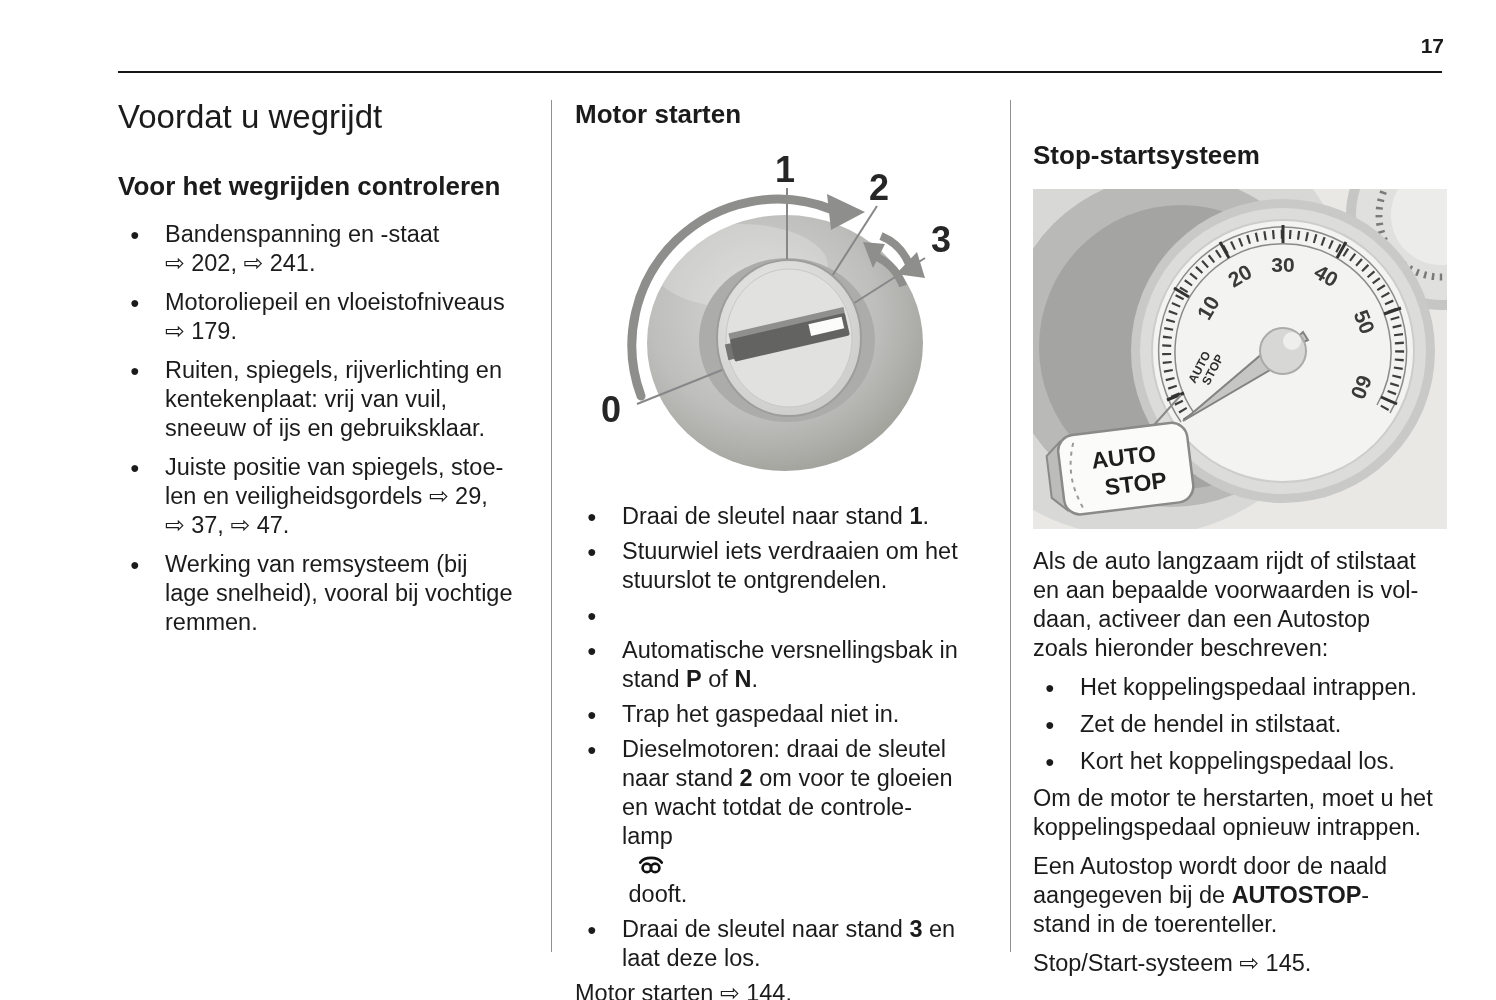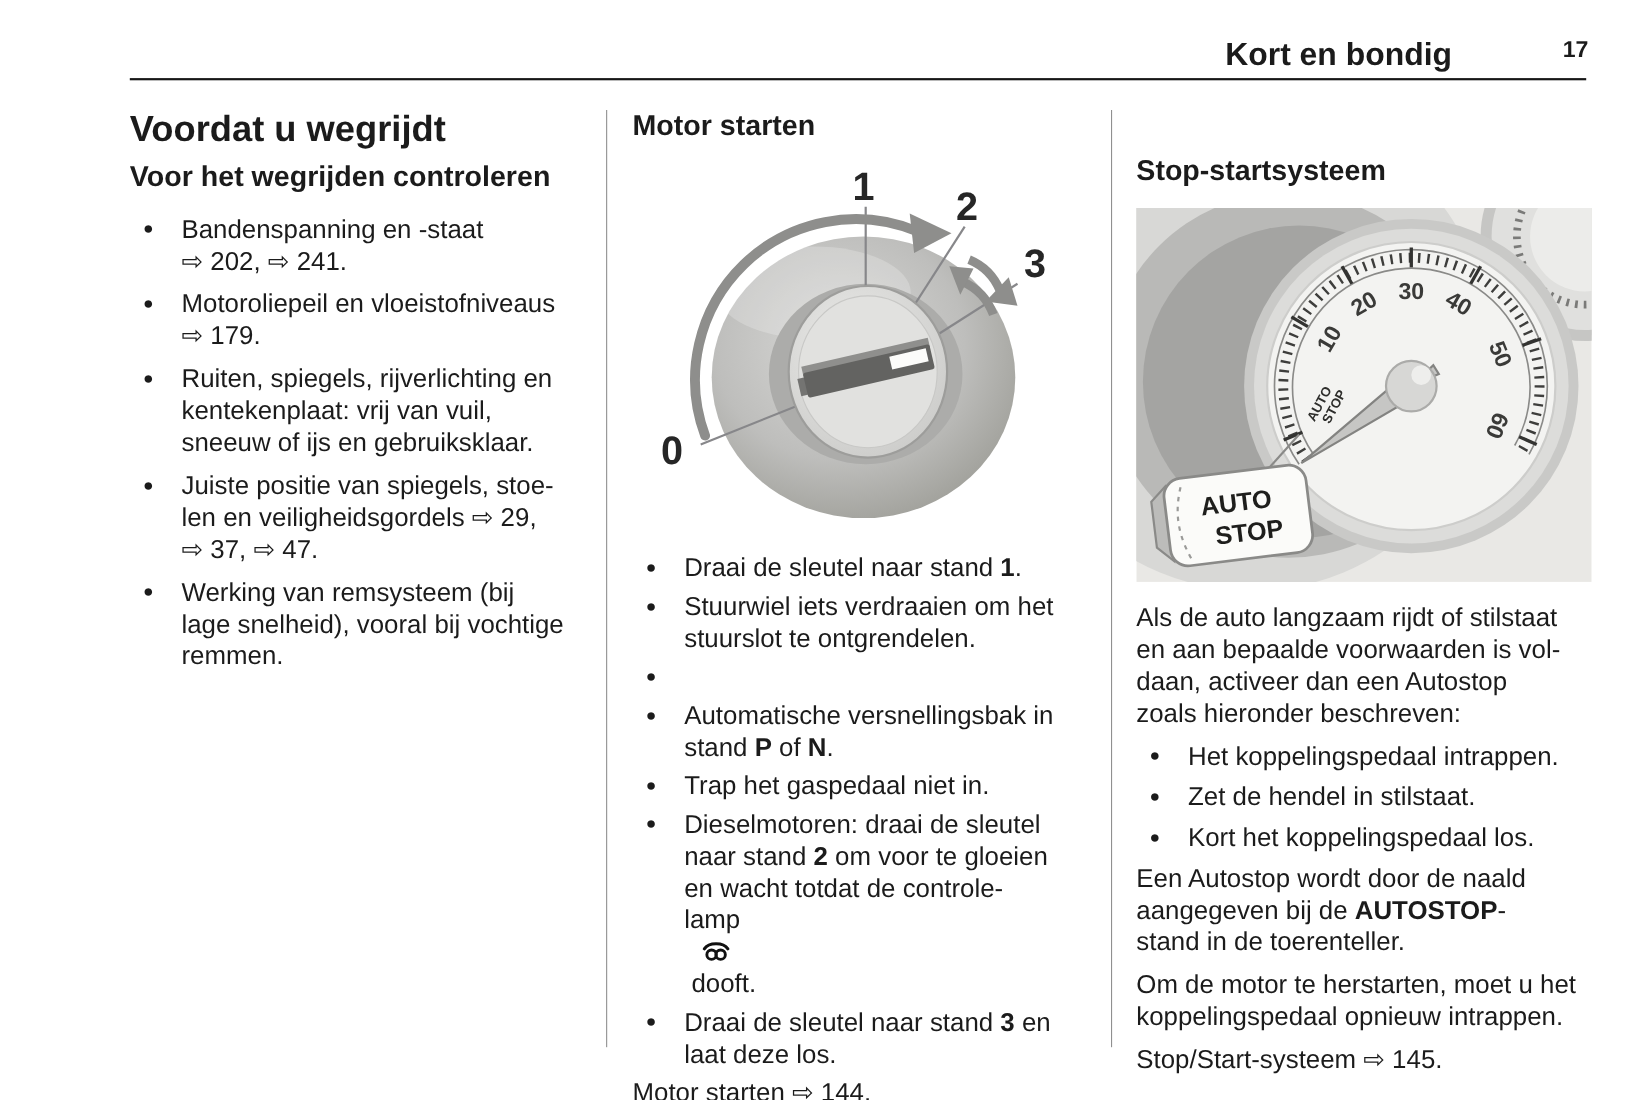--- a/index.html
+++ b/index.html
@@ -13,21 +13,21 @@
 
   
   .divider{position:absolute;top:100px;width:1px;height:852px;background:#909090;}
   #div1{left:551px;} #div2{left:1010px;}
 
   .col{position:absolute;top:98px;}
   #col-left{left:118px;width:414px;}
   #col-mid{left:575px;width:424px;}
   #col-right{left:1033px;width:414px;margin-top:41px;}
 
-  h1{font-size:33px;line-height:38px;font-weight:bold;margin:0 0 8px;white-space:pre;}
+  h1{font-size:33px;line-height:38px;font-weight:normal;margin:0 0 34px;white-space:pre;}
   h2{font-size:26px;line-height:32px;font-weight:bold;margin:0 0 18px;white-space:pre;}
 
   ul{list-style:none;margin:0;padding:0;}
   li{display:flex;margin-bottom:10px;}
   #col-mid li{margin-bottom:6px;}
   #col-right li{margin-bottom:8px;}
   .marker{flex:0 0 47px;width:47px;padding-left:12px;box-sizing:border-box;
           font-size:16px;line-height:29px;}
   .txt{font-size:23.5px;line-height:29px;white-space:pre;}
   .para{font-size:23.5px;line-height:29px;white-space:pre;margin:0 0 10px;}
@@ -37,21 +37,20 @@
   #fig-tacho-wrap{margin-bottom:18px;}
   .fig svg{display:block;}
 
   .glow-icon{width:28px;height:22px;vertical-align:-3px;margin:0 2px;}
 </style>
 </head>
 <body>
 
 <div class="page">
 
-  <span class="hdr-title">Kort en bondig</span>
   <span class="hdr-num">17</span>
   <div class="hdr-rule"></div>
 
   <div class="divider" id="div1"></div>
   <div class="divider" id="div2"></div>
 
   <div class="col" id="col-left">
     <h1>Voordat u wegrijdt</h1>
     <h2>Voor het wegrijden controleren</h2>
     <ul>
@@ -263,21 +262,21 @@
       </li>
       <li>
         <span class="marker">●</span>
         <span class="txt">Zet de hendel in stilstaat.</span>
       </li>
       <li>
         <span class="marker">●</span>
         <span class="txt">Kort het koppelingspedaal los.</span>
       </li>
     </ul>
+    <p class="para">Om de motor te herstarten, moet u het
+koppelingspedaal opnieuw intrappen.</p>
     <p class="para"><span>Een Autostop wordt door de naald
 aangegeven bij de </span><b>AUTOSTOP</b><span>-
 stand in de toerenteller.</span></p>
-    <p class="para">Om de motor te herstarten, moet u het
-koppelingspedaal opnieuw intrappen.</p>
     <p class="para">Stop/Start-systeem ⇨ 145.</p>
   </div>
 
 </div>
 
 </body></html>

